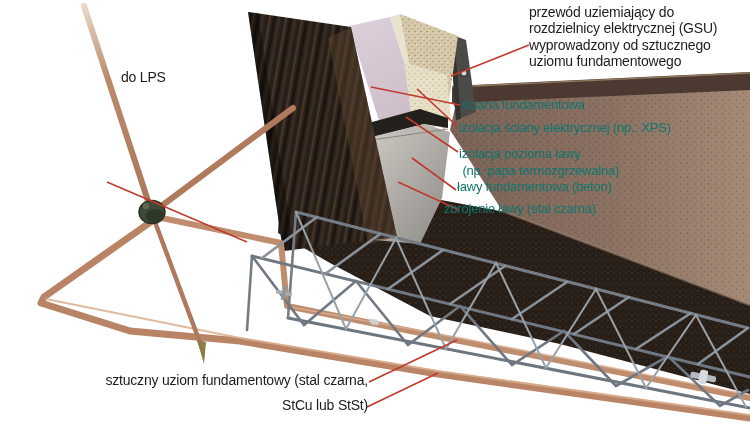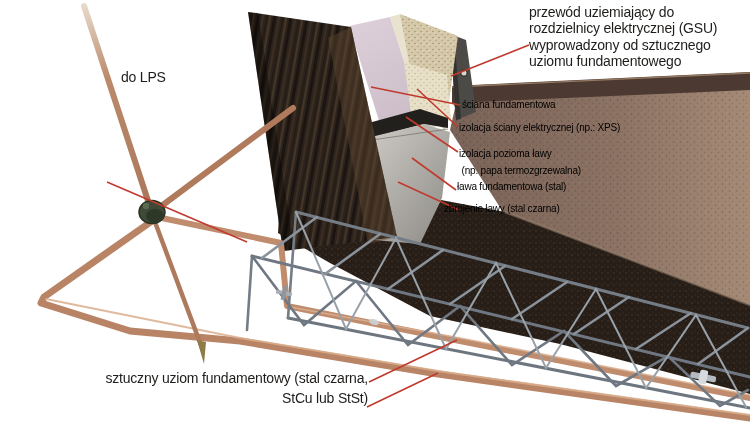--- a/index.html
+++ b/index.html
@@ -5,30 +5,30 @@
   html,body{margin:0;padding:0;background:#ffffff;}
   .stage{
     position:relative;width:750px;height:448px;background:#ffffff;overflow:hidden;
     font-family:"Liberation Sans", sans-serif;
   }
   .scene{position:absolute;left:0;top:0;width:750px;height:448px;display:block;}
   .lbl{
     position:absolute;white-space:pre;color:#1f1d1b;
     font-size:14px;line-height:18px;letter-spacing:-0.2px;
   }
-  .lbl.white{color:#000000;font-size:10px;line-height:17px;}
+  .lbl.white{color:#0f766e;font-size:13px;line-height:17px;}
   #lbl-dolps{left:121px;top:68px;}
   #lbl-przewod{left:12px;top:157px;width:104px;text-align:center;}
   #lbl-gsu{left:529px;top:4px;line-height:16.4px;}
   #lbl-sciana{left:462px;top:96px;}
   #lbl-izosciany{left:459px;top:119px;}
   #lbl-izopozioma{left:459px;top:145px;line-height:17px;}
   #lbl-lawa{left:457px;top:178px;}
   #lbl-zbrojenie{left:444px;top:200px;}
-  #lbl-sztuczny{left:58px;top:368px;width:310px;text-align:right;line-height:20px;}
+  #lbl-sztuczny{left:58px;top:368px;width:310px;text-align:right;line-height:25px;}
   #lbl-otokowy{left:70px;top:410px;}
 </style>
 </head>
 <body>
 
 <div class="stage">
 
 <svg class="scene" viewBox="0 0 750 448" aria-hidden="true">
   <defs>
     <linearGradient id="soilGrad" x1="450" y1="150" x2="750" y2="150" gradientUnits="userSpaceOnUse">
@@ -173,18 +173,18 @@
 
 <div class="lbl" id="lbl-dolps">do LPS</div>
 <div class="lbl" id="lbl-gsu">przewód uziemiający do
 rozdzielnicy elektrycznej (GSU)
 wyprowadzony od sztucznego
 uziomu fundamentowego</div>
 <div class="lbl white" id="lbl-sciana">ściana fundamentowa</div>
 <div class="lbl white" id="lbl-izosciany">izolacja ściany elektrycznej (np.: XPS)</div>
 <div class="lbl white" id="lbl-izopozioma">izolacja pozioma ławy
  (np. papa termozgrzewalna)</div>
-<div class="lbl white" id="lbl-lawa">ława fundamentowa (stal)</div>
+<div class="lbl white" id="lbl-lawa">ławy fundamentowa (beton)</div>
 <div class="lbl white" id="lbl-zbrojenie">zbrojenie ławy (stal czarna)</div>
 <div class="lbl" id="lbl-sztuczny">sztuczny uziom fundamentowy (stal czarna,
 StCu lub StSt)</div>
 
 </div>
 
 </body></html>

